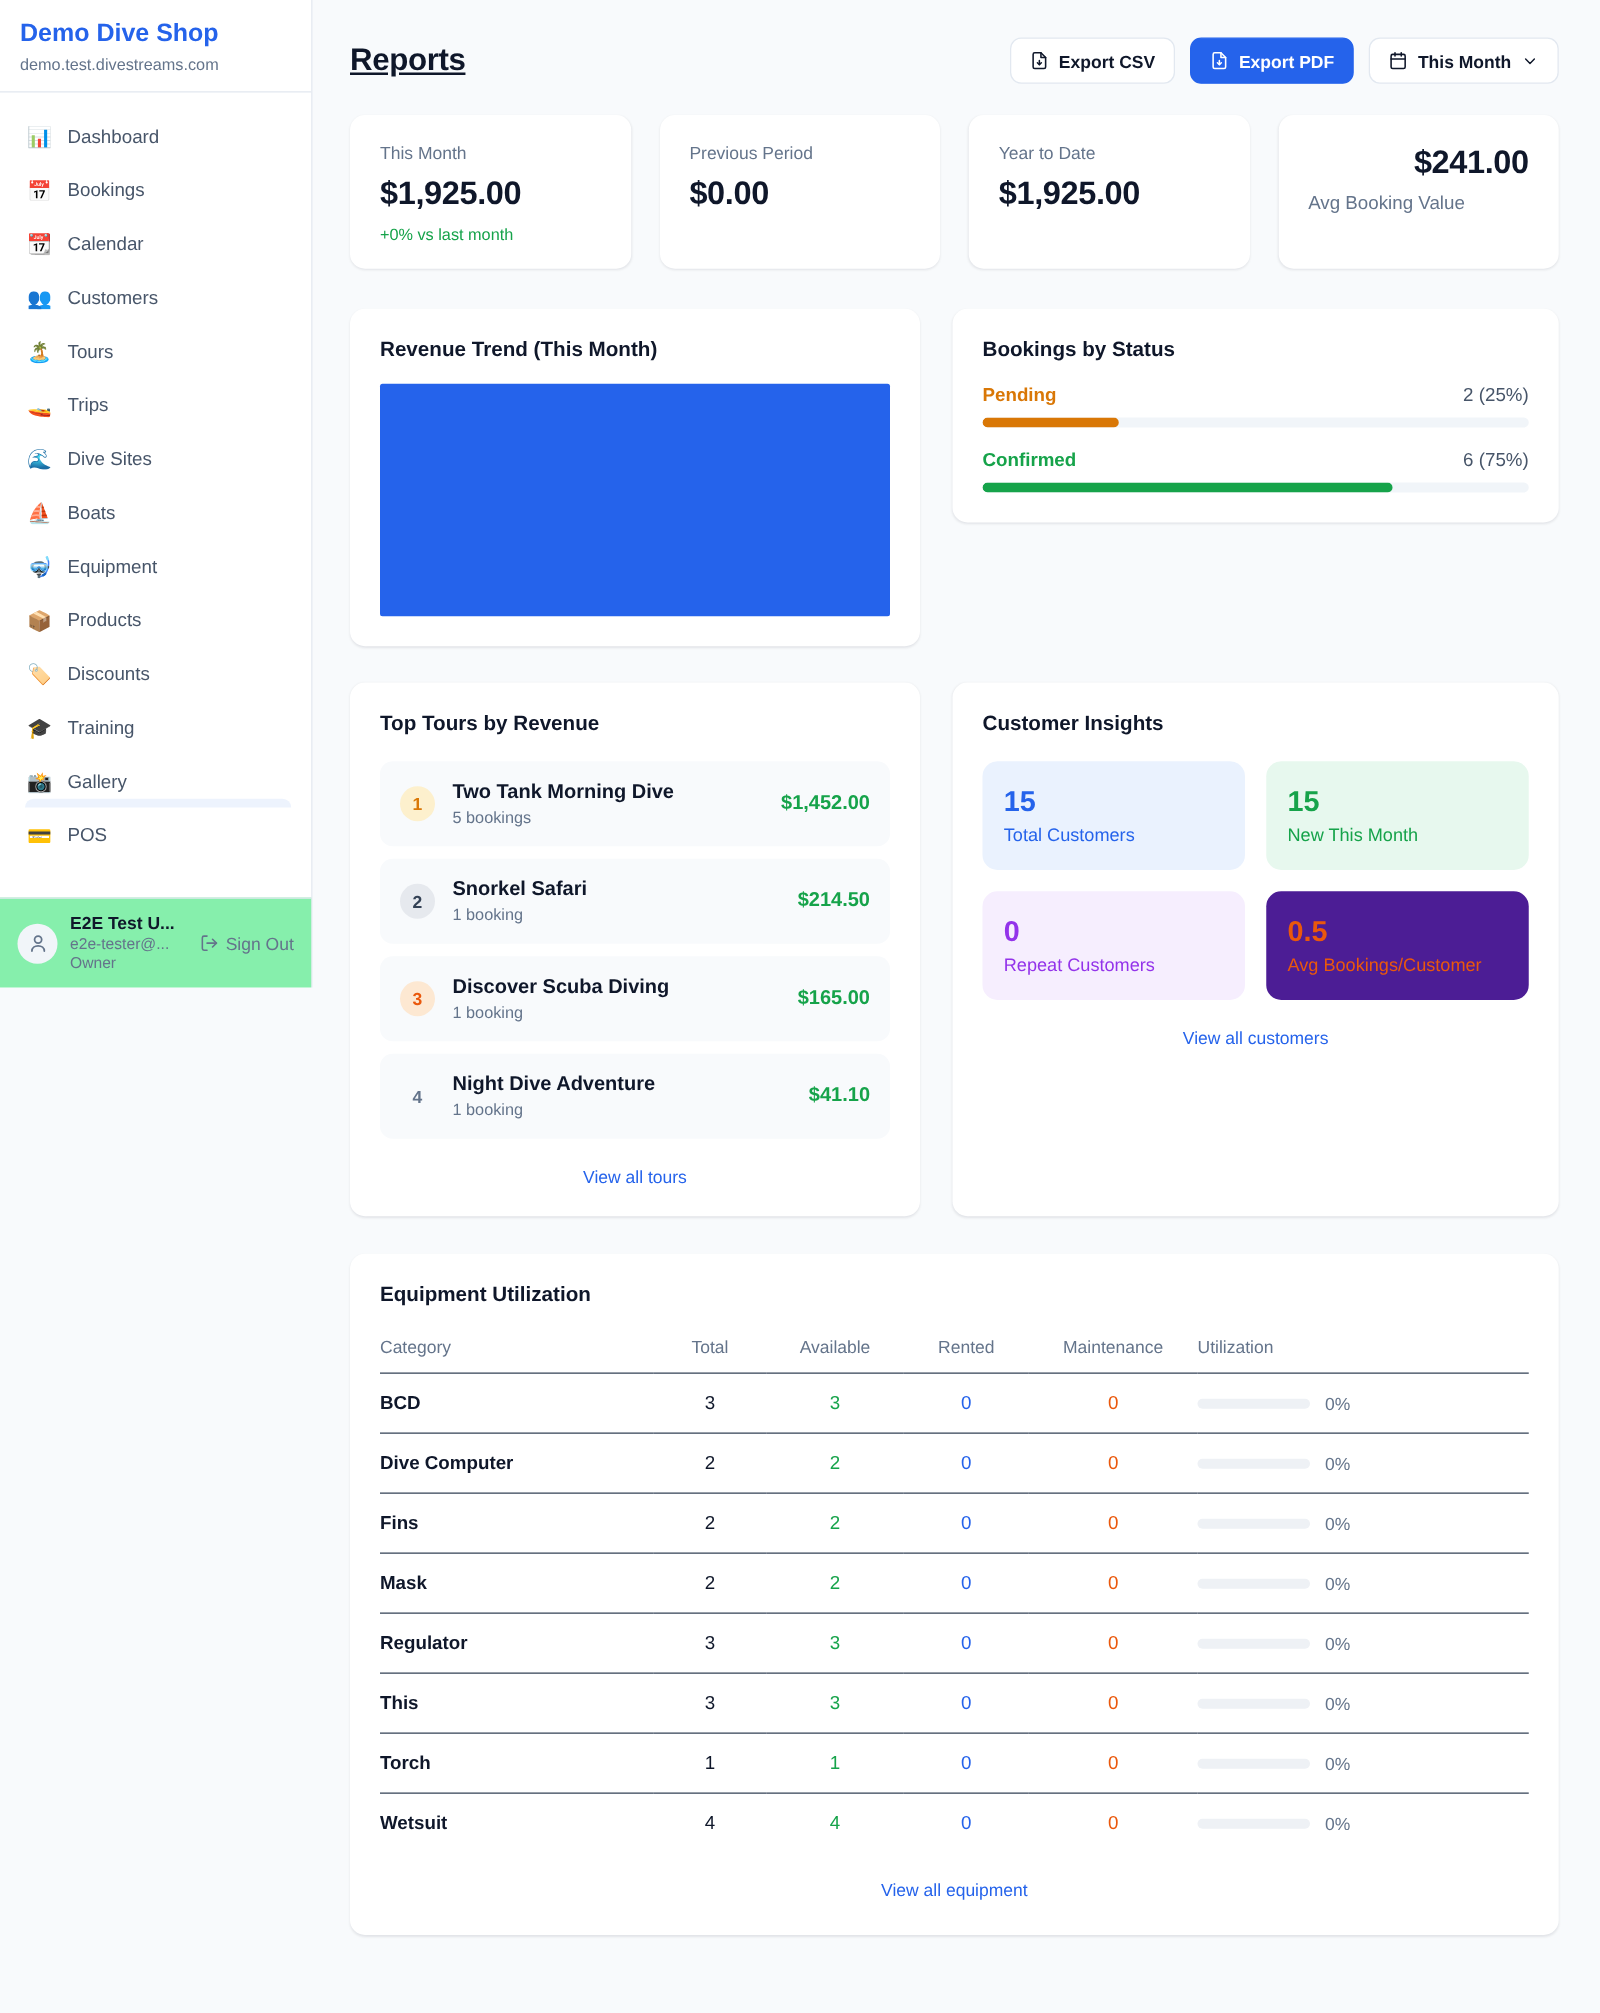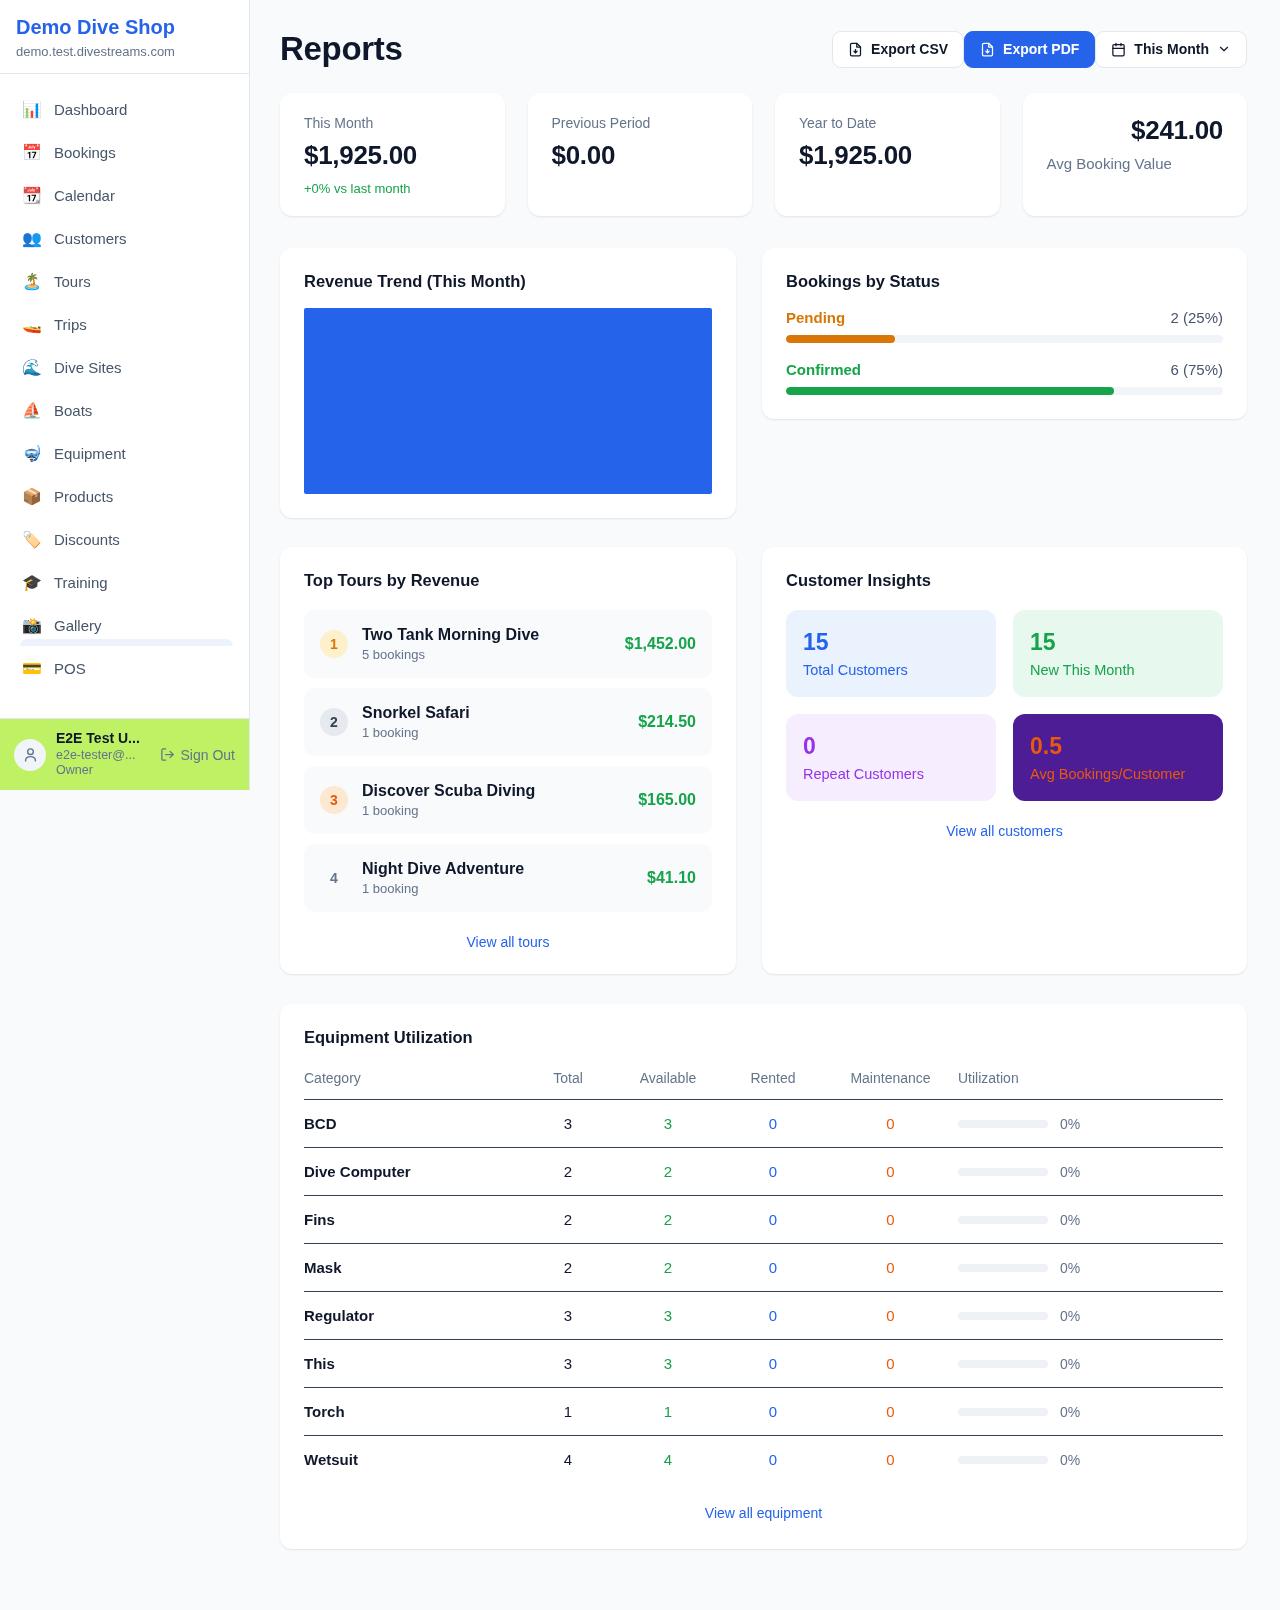--- a/index.html
+++ b/index.html
@@ -26,36 +26,36 @@
     padding:10px 10px; border-radius:8px; cursor:pointer;
     color:#475569; font-size:15px; height:43px;
   }
   .nav-icon { font-size:16px; width:20px; text-align:center; }
   .nav-sliver {
     position:absolute; left:20px; right:16px; bottom:72px; height:7px;
     background:#edf3fd; border-radius:8px 8px 0 0;
   }
   .sb-foot {
     height:72px; border-top:1px solid #e2e8f0;
-    display:flex; align-items:center; gap:10px; padding:0 14px; background:#bef264;
+    display:flex; align-items:center; gap:10px; padding:0 14px; background:#86efac;
   }
   .avatar {
     width:32px; height:32px; border-radius:50%; background:#f1f5f9;
     display:flex; align-items:center; justify-content:center; color:#64748b; flex:none;
   }
   .user-meta { flex:1; min-width:0; line-height:1.25; }
   .user-name { font-size:14px; font-weight:bold; color:#0f172a; white-space:nowrap; }
   .user-email, .user-role { font-size:12.5px; color:#64748b; white-space:nowrap; }
   .signout { display:flex; align-items:center; gap:6px; color:#64748b; font-size:14px;
     background:none; border:none; cursor:pointer; font-family:inherit; flex:none; }
   
   .main { margin-left:250px; padding:30px 33px 0 30px; }
   .page-head { display:flex; align-items:center; justify-content:space-between; }
-  .page-title { font-size:33px; font-weight:bold; letter-spacing:-0.3px; }
-  .head-actions { display:flex; }
+  .page-title { font-size:25px; font-weight:bold; letter-spacing:-0.3px;text-decoration:underline; }
+  .head-actions { display:flex; gap:12px; }
   .btn {
     display:flex; align-items:center; gap:8px; height:37px; padding:0 15px;
     border-radius:9px; font-size:14px; font-weight:bold; font-family:inherit;
     background:#fff; border:1px solid #e2e8f0; color:#0f172a; cursor:pointer;
   }
   .btn.primary { background:#2563eb; border-color:#2563eb; color:#fff; }
   .btn svg { flex:none; }
   
   .stats { display:grid; grid-template-columns:repeat(4,1fr); gap:23px; margin-top:25px; }
   .card {

